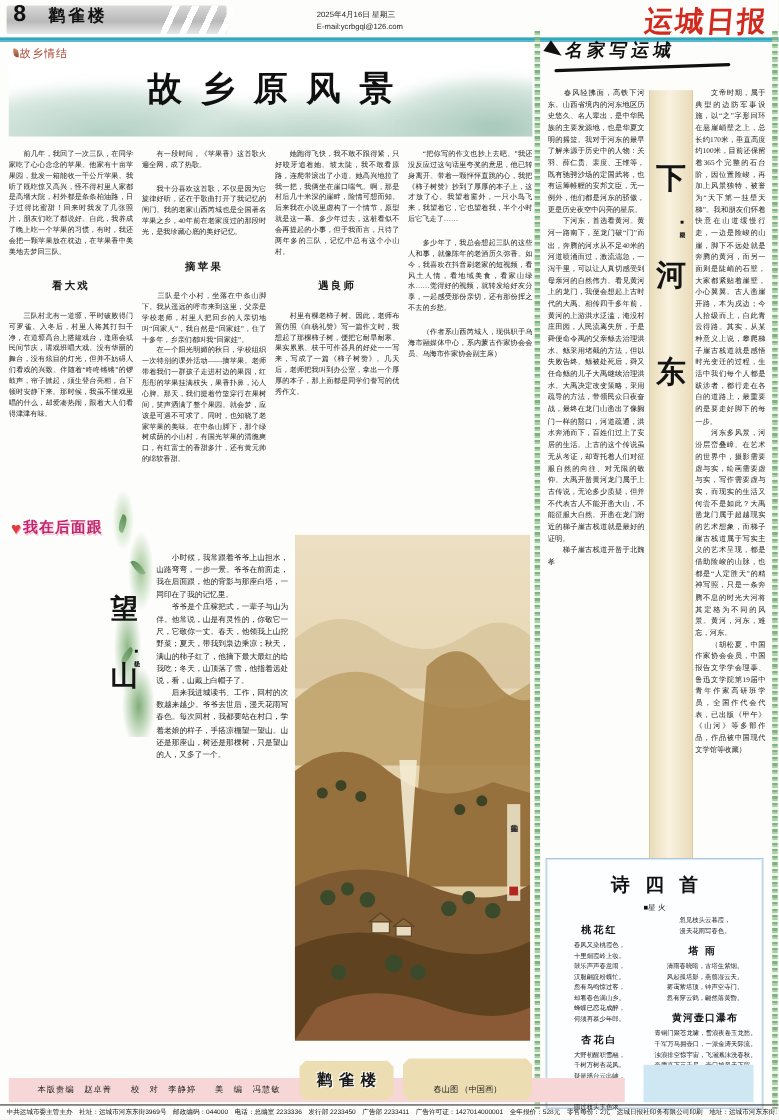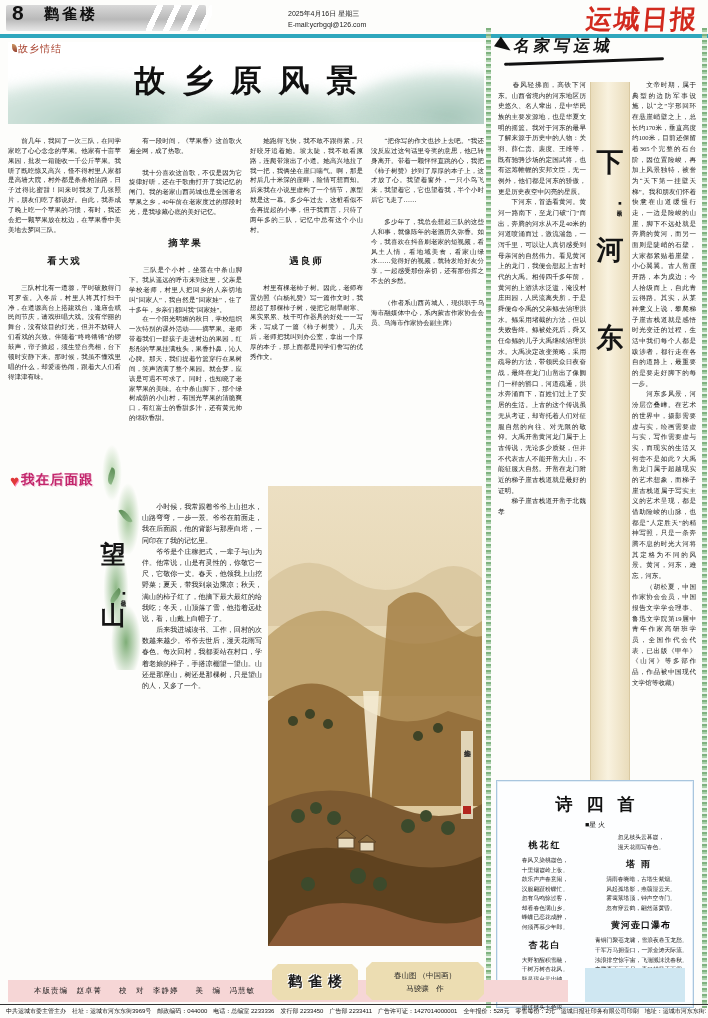--- a/index.html
+++ b/index.html
@@ -58,21 +58,21 @@
   #wang-author{position:absolute;left:27px;top:48px;writing-mode:vertical-rl;text-orientation:upright;
     font-size:5.5px;color:#111;}
   
   #painting{position:absolute;left:268px;top:486px;width:214px;height:460px;box-shadow:0 0 0 1px #cbb98d inset;}
   
   .tanbox{position:absolute;background:#ecddb2;clip-path:polygon(6px 0,calc(100% - 6px) 0,100% 6px,100% calc(100% - 6px),calc(100% - 6px) 100%,6px 100%,0 calc(100% - 6px),0 6px);}
   #glbox{left:272px;top:964px;width:86px;height:36px;z-index:6;display:flex;align-items:center;justify-content:center;}
   #glbox span{font-size:14px;font-weight:900;font-family:"Liberation Serif",serif;letter-spacing:6px;text-indent:6px;
     color:#1a1a1a;text-shadow:1px 1px 0 #fff,-1px -1px 0 #fff;}
   #capbox{left:366px;top:962px;width:118px;height:38px;z-index:6;text-align:center;font-size:7.5px;
-    font-family:"Liberation Serif",serif;color:#222;line-height:1.7;padding-top:8px;box-sizing:border-box;}
+    font-family:"Liberation Serif",serif;color:#222;line-height:1.7;padding-top:23px;box-sizing:border-box;}
   
   #rsec{position:absolute;left:486px;top:28px;width:222px;height:980px;}
   .lace{position:absolute;top:0;width:5px;height:980px;
     background:repeating-linear-gradient(0deg,#7fb27f 0 2px,#eaf4ea 2px 4px,#a9cfa9 4px 6px);}
   #lace-l{left:0;} #lace-r{left:216px;}
   #mj-hdr{position:absolute;left:12px;top:8px;width:190px;height:34px;}
   #mj-nib{position:absolute;left:0;top:2px;width:0;height:0;border-left:6px solid transparent;border-right:6px solid transparent;
     border-top:16px solid #111;transform:rotate(-55deg);}
   #mj-text{position:absolute;left:16px;top:0;font-size:16px;font-weight:900;font-family:"Liberation Serif",serif;
     letter-spacing:4px;color:#111;transform:skewX(-8deg);}

